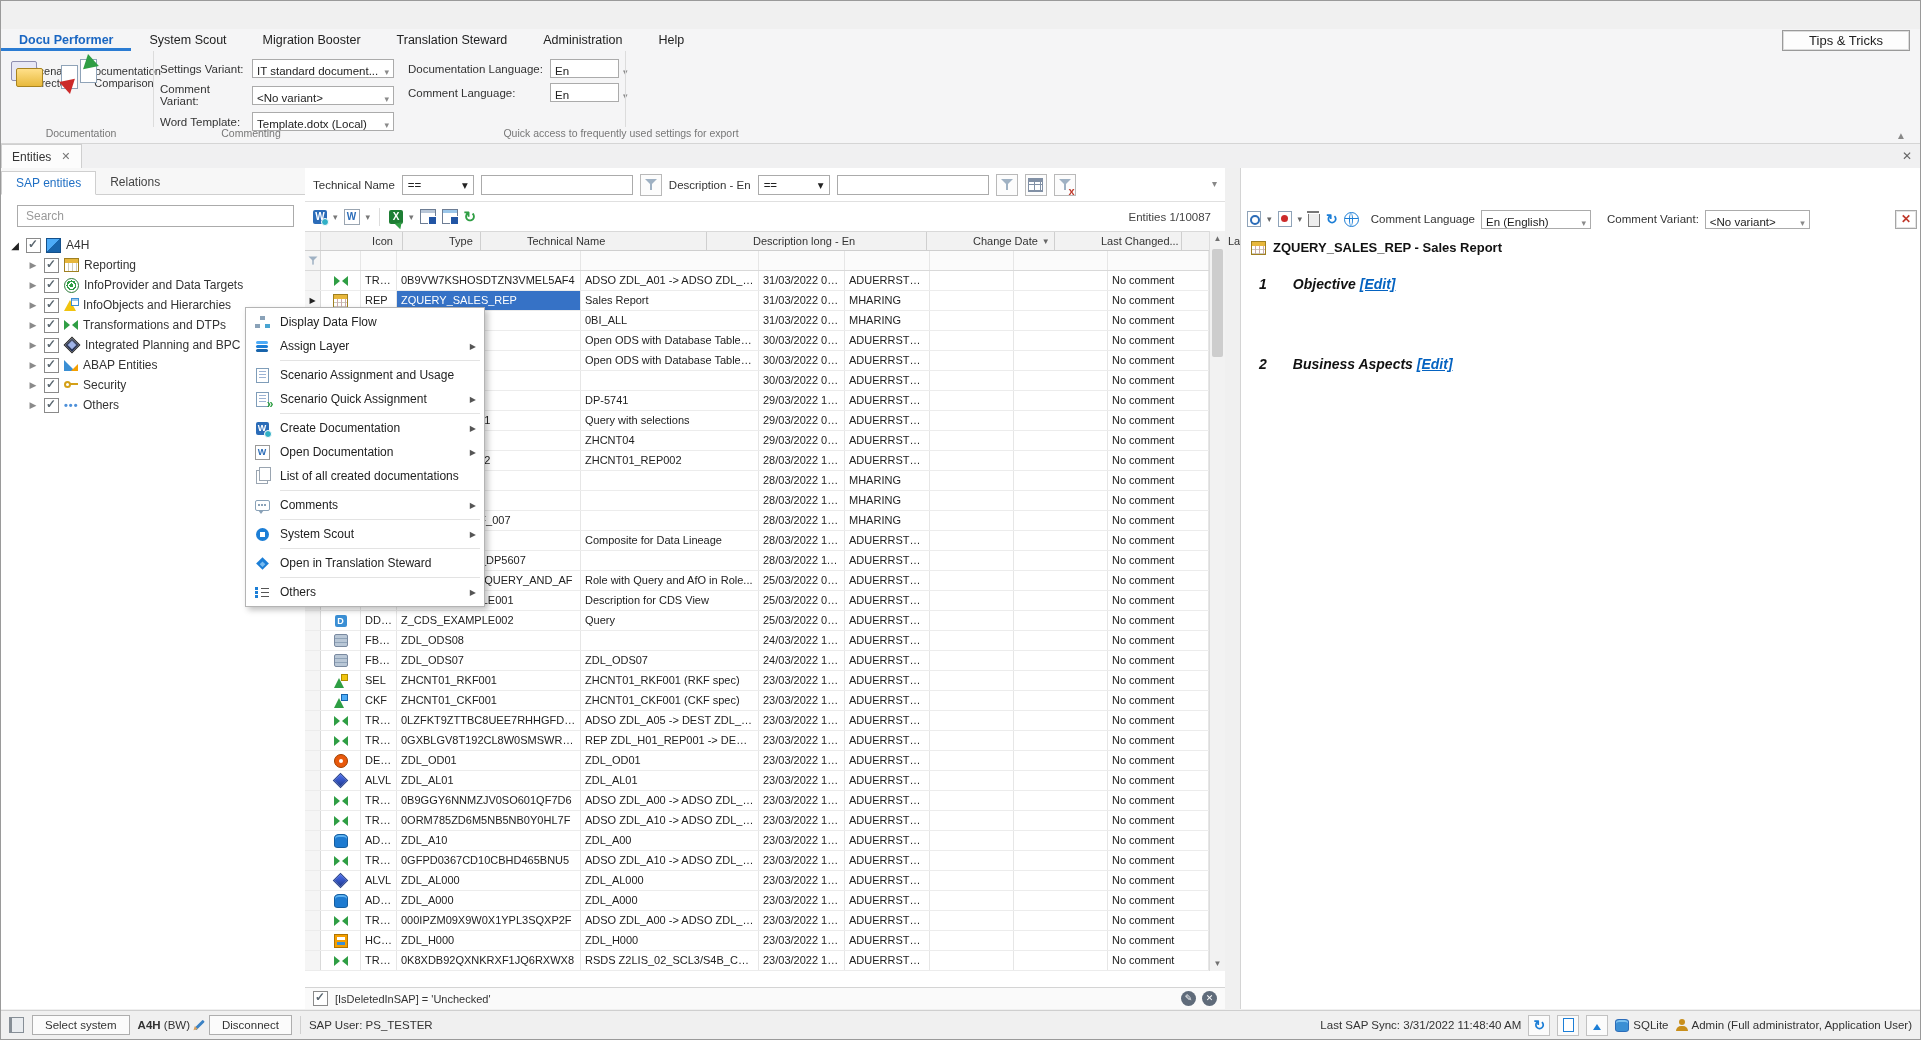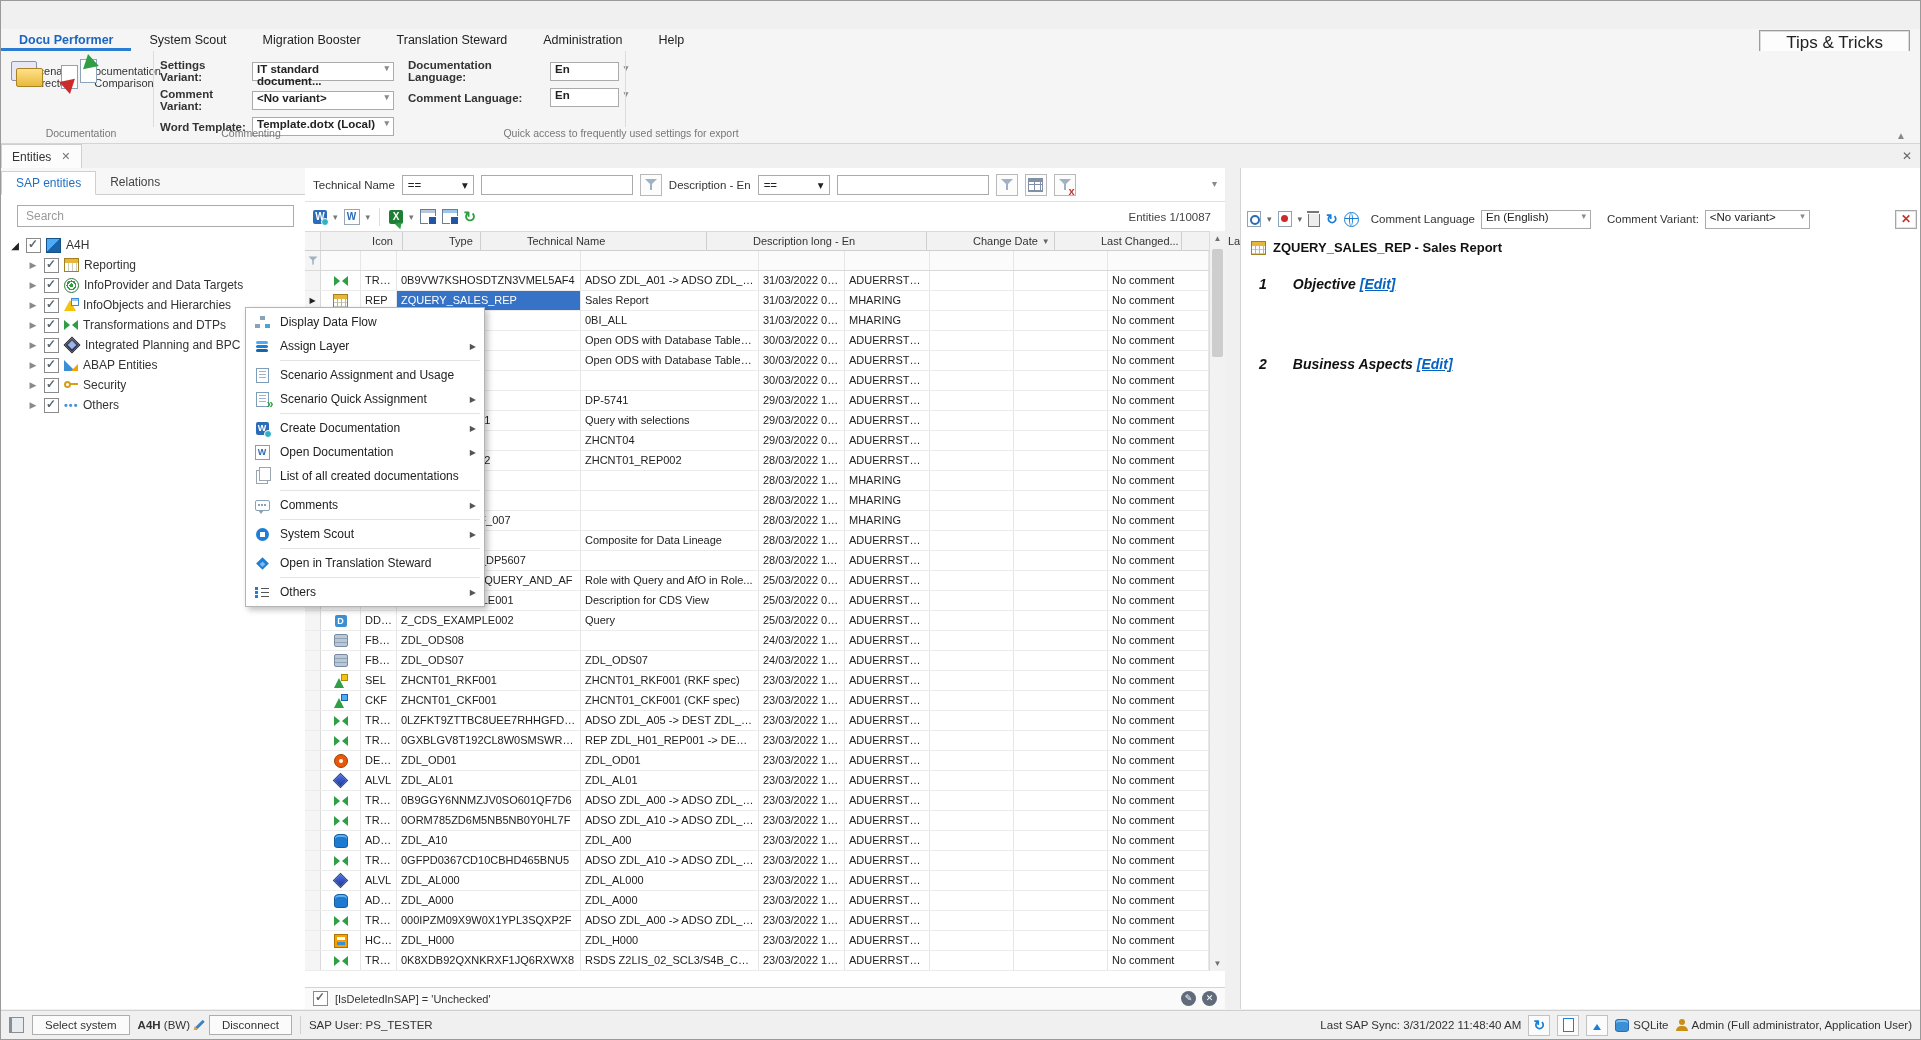--- a/index.html
+++ b/index.html
@@ -11,21 +11,21 @@
   .appicon::after{content:"";position:absolute;left:3px;top:3px;width:9px;height:9px;border-radius:50%;border:2px solid #e07b1f;border-right-color:transparent;box-sizing:border-box;}
   .wtitle{font-size:12px;color:#333;}
   .wctrl{margin-left:auto;display:flex;height:100%;}
   .wbtn{width:46px;height:100%;display:flex;align-items:center;justify-content:center;color:#444;font-size:13px;}
   .maxglyph{width:9px;height:9px;border:1px solid #444;position:relative;}
   .maxglyph::before{content:"";position:absolute;left:2px;top:-3px;width:9px;height:9px;border:1px solid #444;border-bottom:none;border-left:none;}
   
   .menubar{position:absolute;left:0;top:28px;right:0;height:22px;background:#f5f5f6;display:flex;align-items:flex-end;}
   .mtab{padding:2px 18px 4px 18px;color:#222;font-size:12.5px;cursor:default;}
   .mtab.active{color:#1a66c2;border-bottom:3px solid #2b7cd3;padding-bottom:1px;font-weight:bold;}
-  .tipsbtn{position:absolute;right:10px;top:1px;border:1px solid #9a9a9a;background:#fdfdfd;padding:2px 26px;font-size:17px;box-shadow:0 0 0 1px #dcdcdc inset;}
+  .tipsbtn{position:absolute;right:10px;top:1px;border:1px solid #9a9a9a;background:#fdfdfd;padding:2px 26px;font-size:13px;box-shadow:0 0 0 1px #dcdcdc inset;}
   
   .ribbon{position:absolute;left:0;top:50px;right:0;height:92px;background:#f5f5f6;border-bottom:1px solid #d5d5d5;}
   .rgroups{position:absolute;left:0;top:0;right:0;bottom:16px;display:flex;}
   .rgroup{display:flex;align-items:flex-start;padding:4px 6px 0 6px;position:relative;}
   .rgroup+.rgroup{border-left:1px solid #dcdcdc;}
   .rbig{width:66px;margin:0 2px;display:flex;flex-direction:row;align-items:center;text-align:center;font-size:11px;color:#333;line-height:12px;padding-top:2px;gap:8px;}
   .rbig .bicon{width:34px;height:34px;position:relative;margin-bottom:5px;}
   .rlabels{position:absolute;left:0;right:0;bottom:0;height:16px;display:flex;font-size:10.5px;color:#777;}
   .rlabels div{text-align:center;}
   .chevup{position:absolute;right:14px;bottom:2px;color:#888;font-size:10px;}
@@ -42,23 +42,23 @@
   .i-search .lens::after{content:"";position:absolute;left:8px;top:9px;width:8px;height:3px;background:#8a6914;transform:rotate(40deg);border-radius:2px;}
   .i-transfer .b1{position:absolute;left:0px;top:2px;width:15px;height:11px;background:#fff;border:1px solid #98a8bb;border-radius:2px;}
   .i-transfer .b2{position:absolute;right:0px;bottom:2px;width:15px;height:11px;background:#fff;border:1px solid #98a8bb;border-radius:2px;}
   .i-transfer .arc{position:absolute;left:8px;top:6px;width:16px;height:16px;border:3px solid #2b6cb8;border-radius:50%;border-bottom-color:transparent;border-right-color:transparent;transform:rotate(35deg);}
   
   .rchecks{display:flex;flex-direction:column;justify-content:flex-start;gap:6px;padding-top:5px;width:170px;}
   .cbrow{display:flex;align-items:center;gap:6px;font-size:11.5px;color:#333;}
   .cbox{width:13px;height:13px;border:1px solid #8a8a8a;background:#fff;position:relative;flex:0 0 auto;}
   .cbox.checked::after{content:"\2713";position:absolute;left:1px;top:-2px;font-size:12px;color:#5b6770;font-weight:bold;}
   .rsel{display:flex;flex-direction:column;gap:5px;padding-top:4px;}
-  .selrow{display:flex;align-items:center;gap:6px;font-weight:bold;}
+  .selrow{display:flex;align-items:center;gap:6px;}
   .sellab{font-size:11.5px;color:#333;}
-  .combo{border:1px solid #ababab;background:#fff;height:19px;display:flex;align-items:flex-start;padding:0 4px;font-size:11.5px;color:#222;justify-content:space-between;box-sizing:border-box;}
+  .combo{border:1px solid #ababab;background:#fff;height:19px;display:flex;align-items:flex-end;padding:0 4px;font-size:11.5px;color:#222;justify-content:space-between;box-sizing:border-box;}
   .combo .caret{color:#8a8a8a;font-size:9px;margin-left:6px;}
   .w140{width:142px;} .w52{width:69px;gap:48px;}
   .lab92{width:86px;} .lab130{width:136px;}
   
   .doctabs{position:absolute;left:0;top:143px;right:0;height:24px;background:#f0f0f1;border-bottom:1px solid #cfcfcf;display:flex;align-items:flex-end;}
   .dtab{height:23px;background:#fcfcfc;border:1px solid #cfcfcf;border-bottom:none;display:flex;align-items:center;gap:10px;padding:0 10px;margin-left:0;font-size:12px;color:#333;}
   .dtab .x{color:#777;font-size:11px;}
   .dtclose{margin-left:auto;margin-right:8px;color:#666;font-size:12px;align-self:center;}
   
   .main{position:absolute;left:0;top:167px;right:0;height:841px;background:#f0f0f0;}

